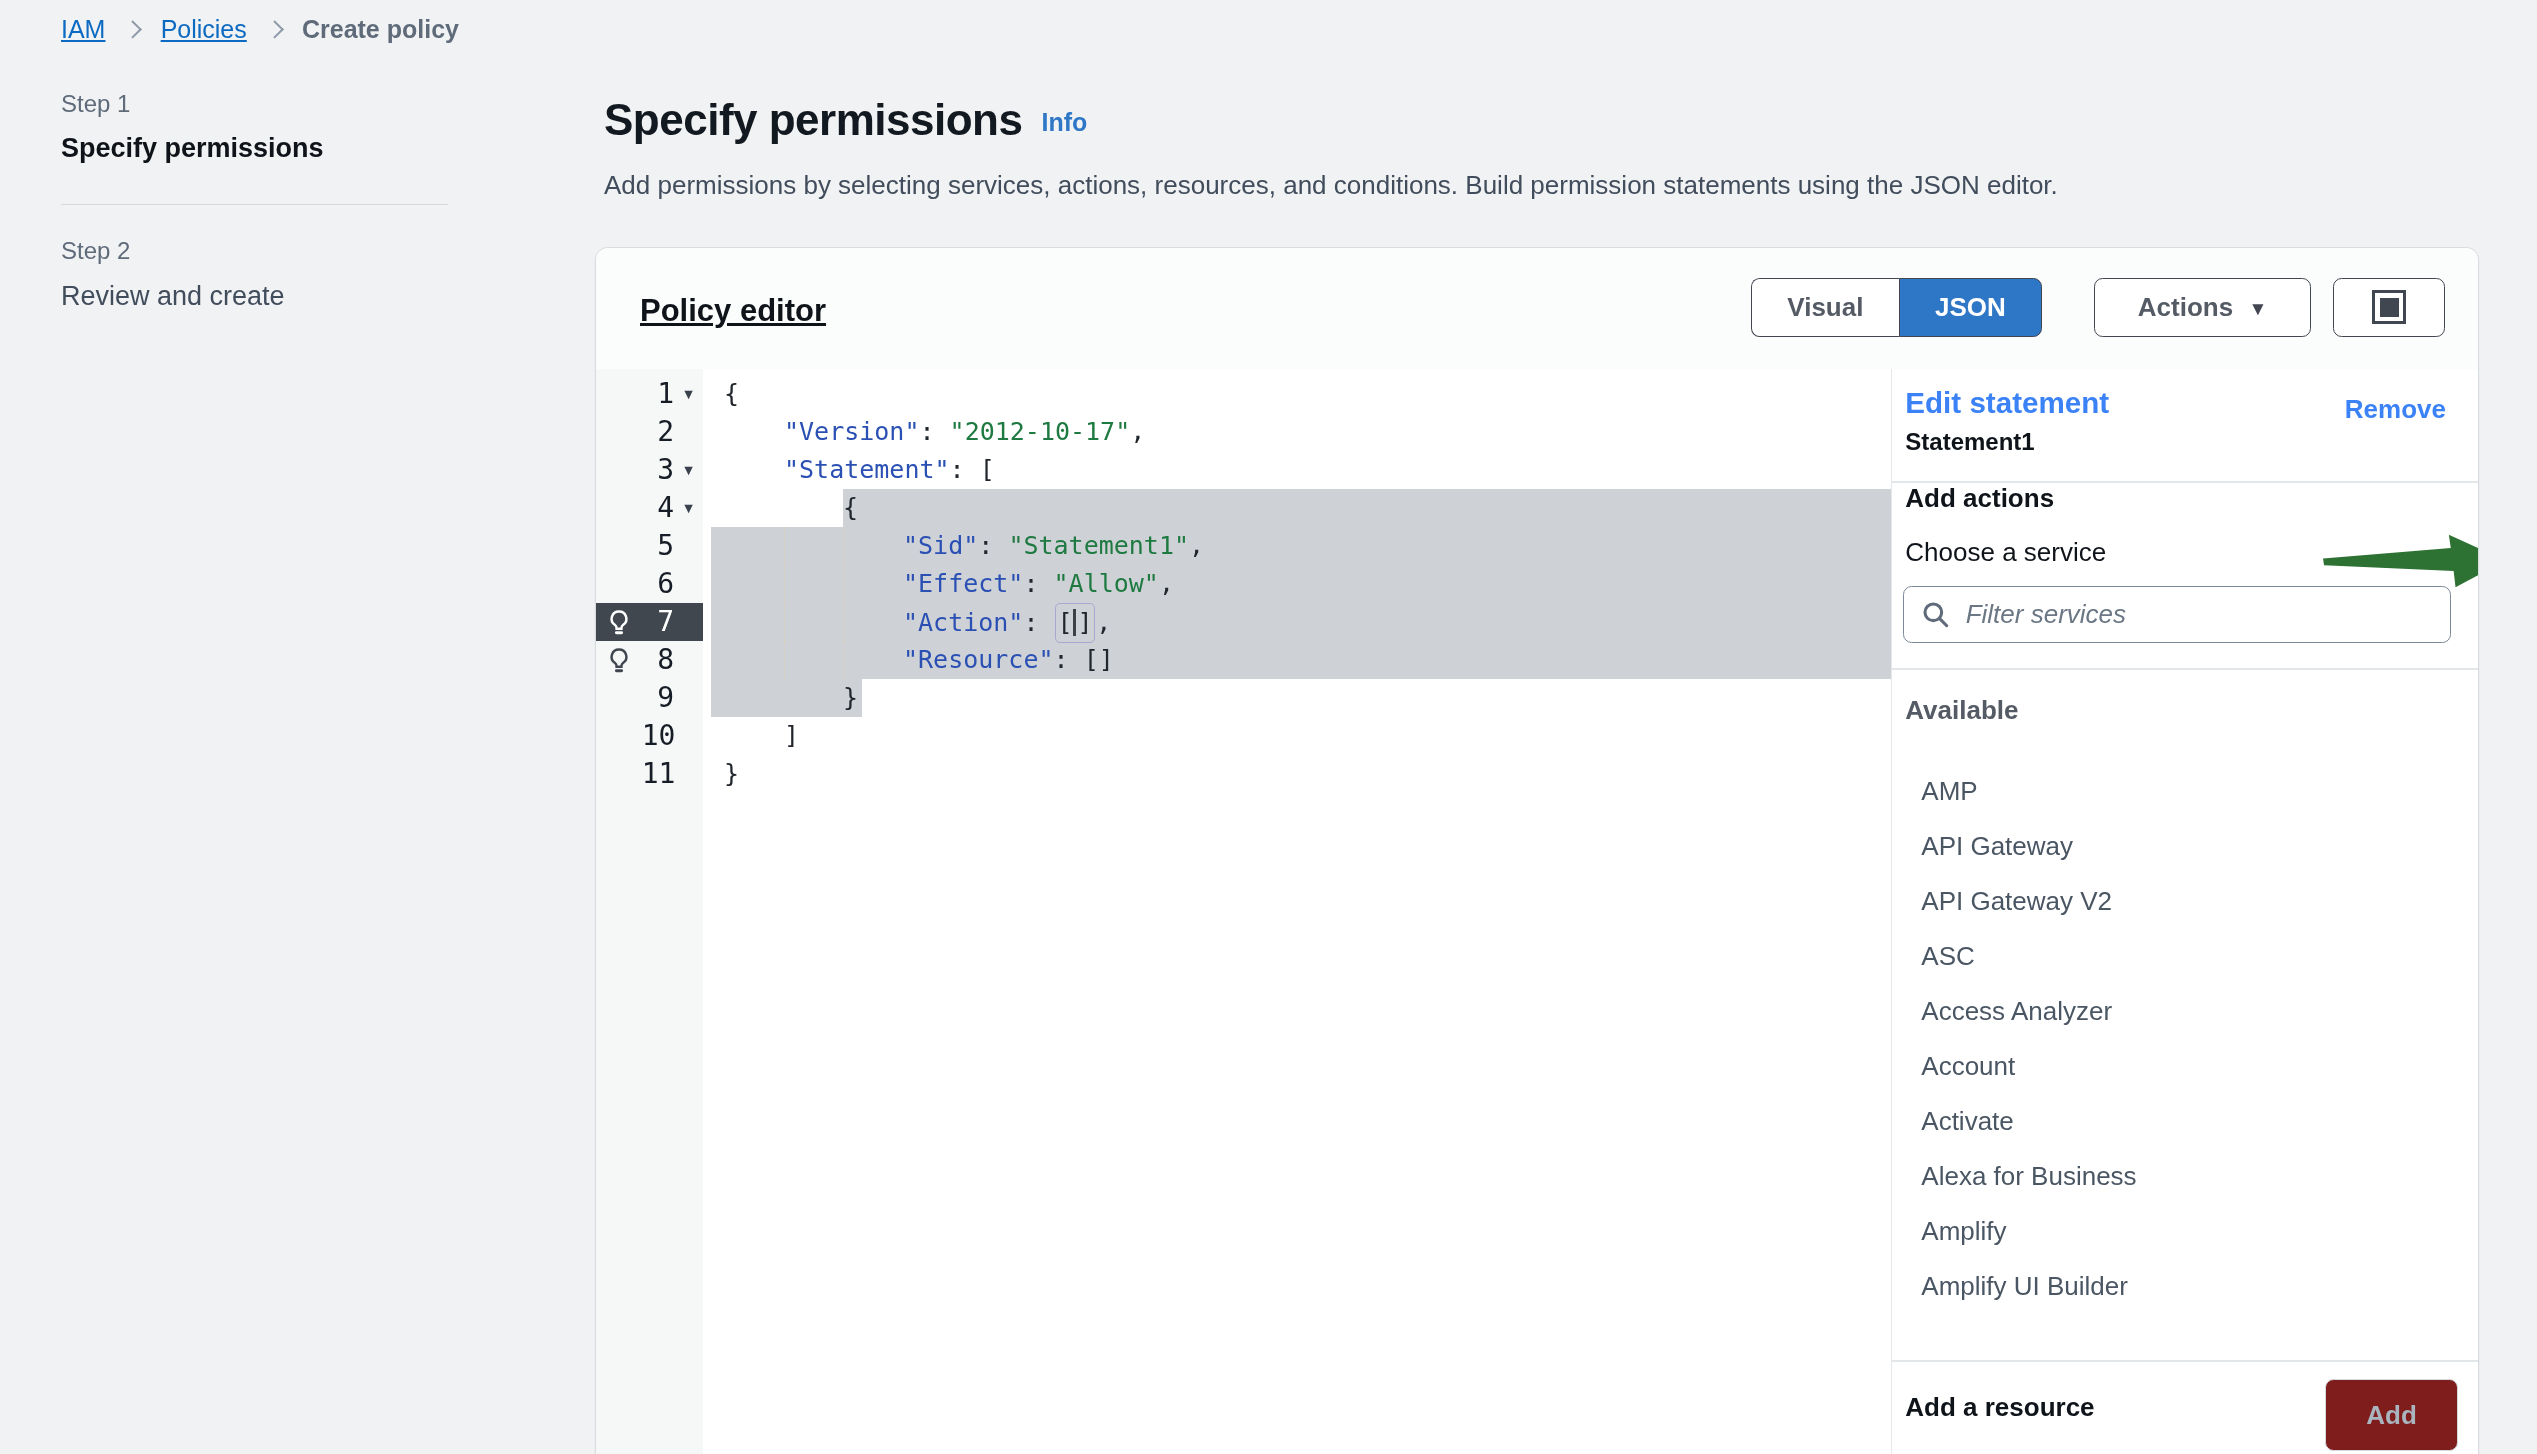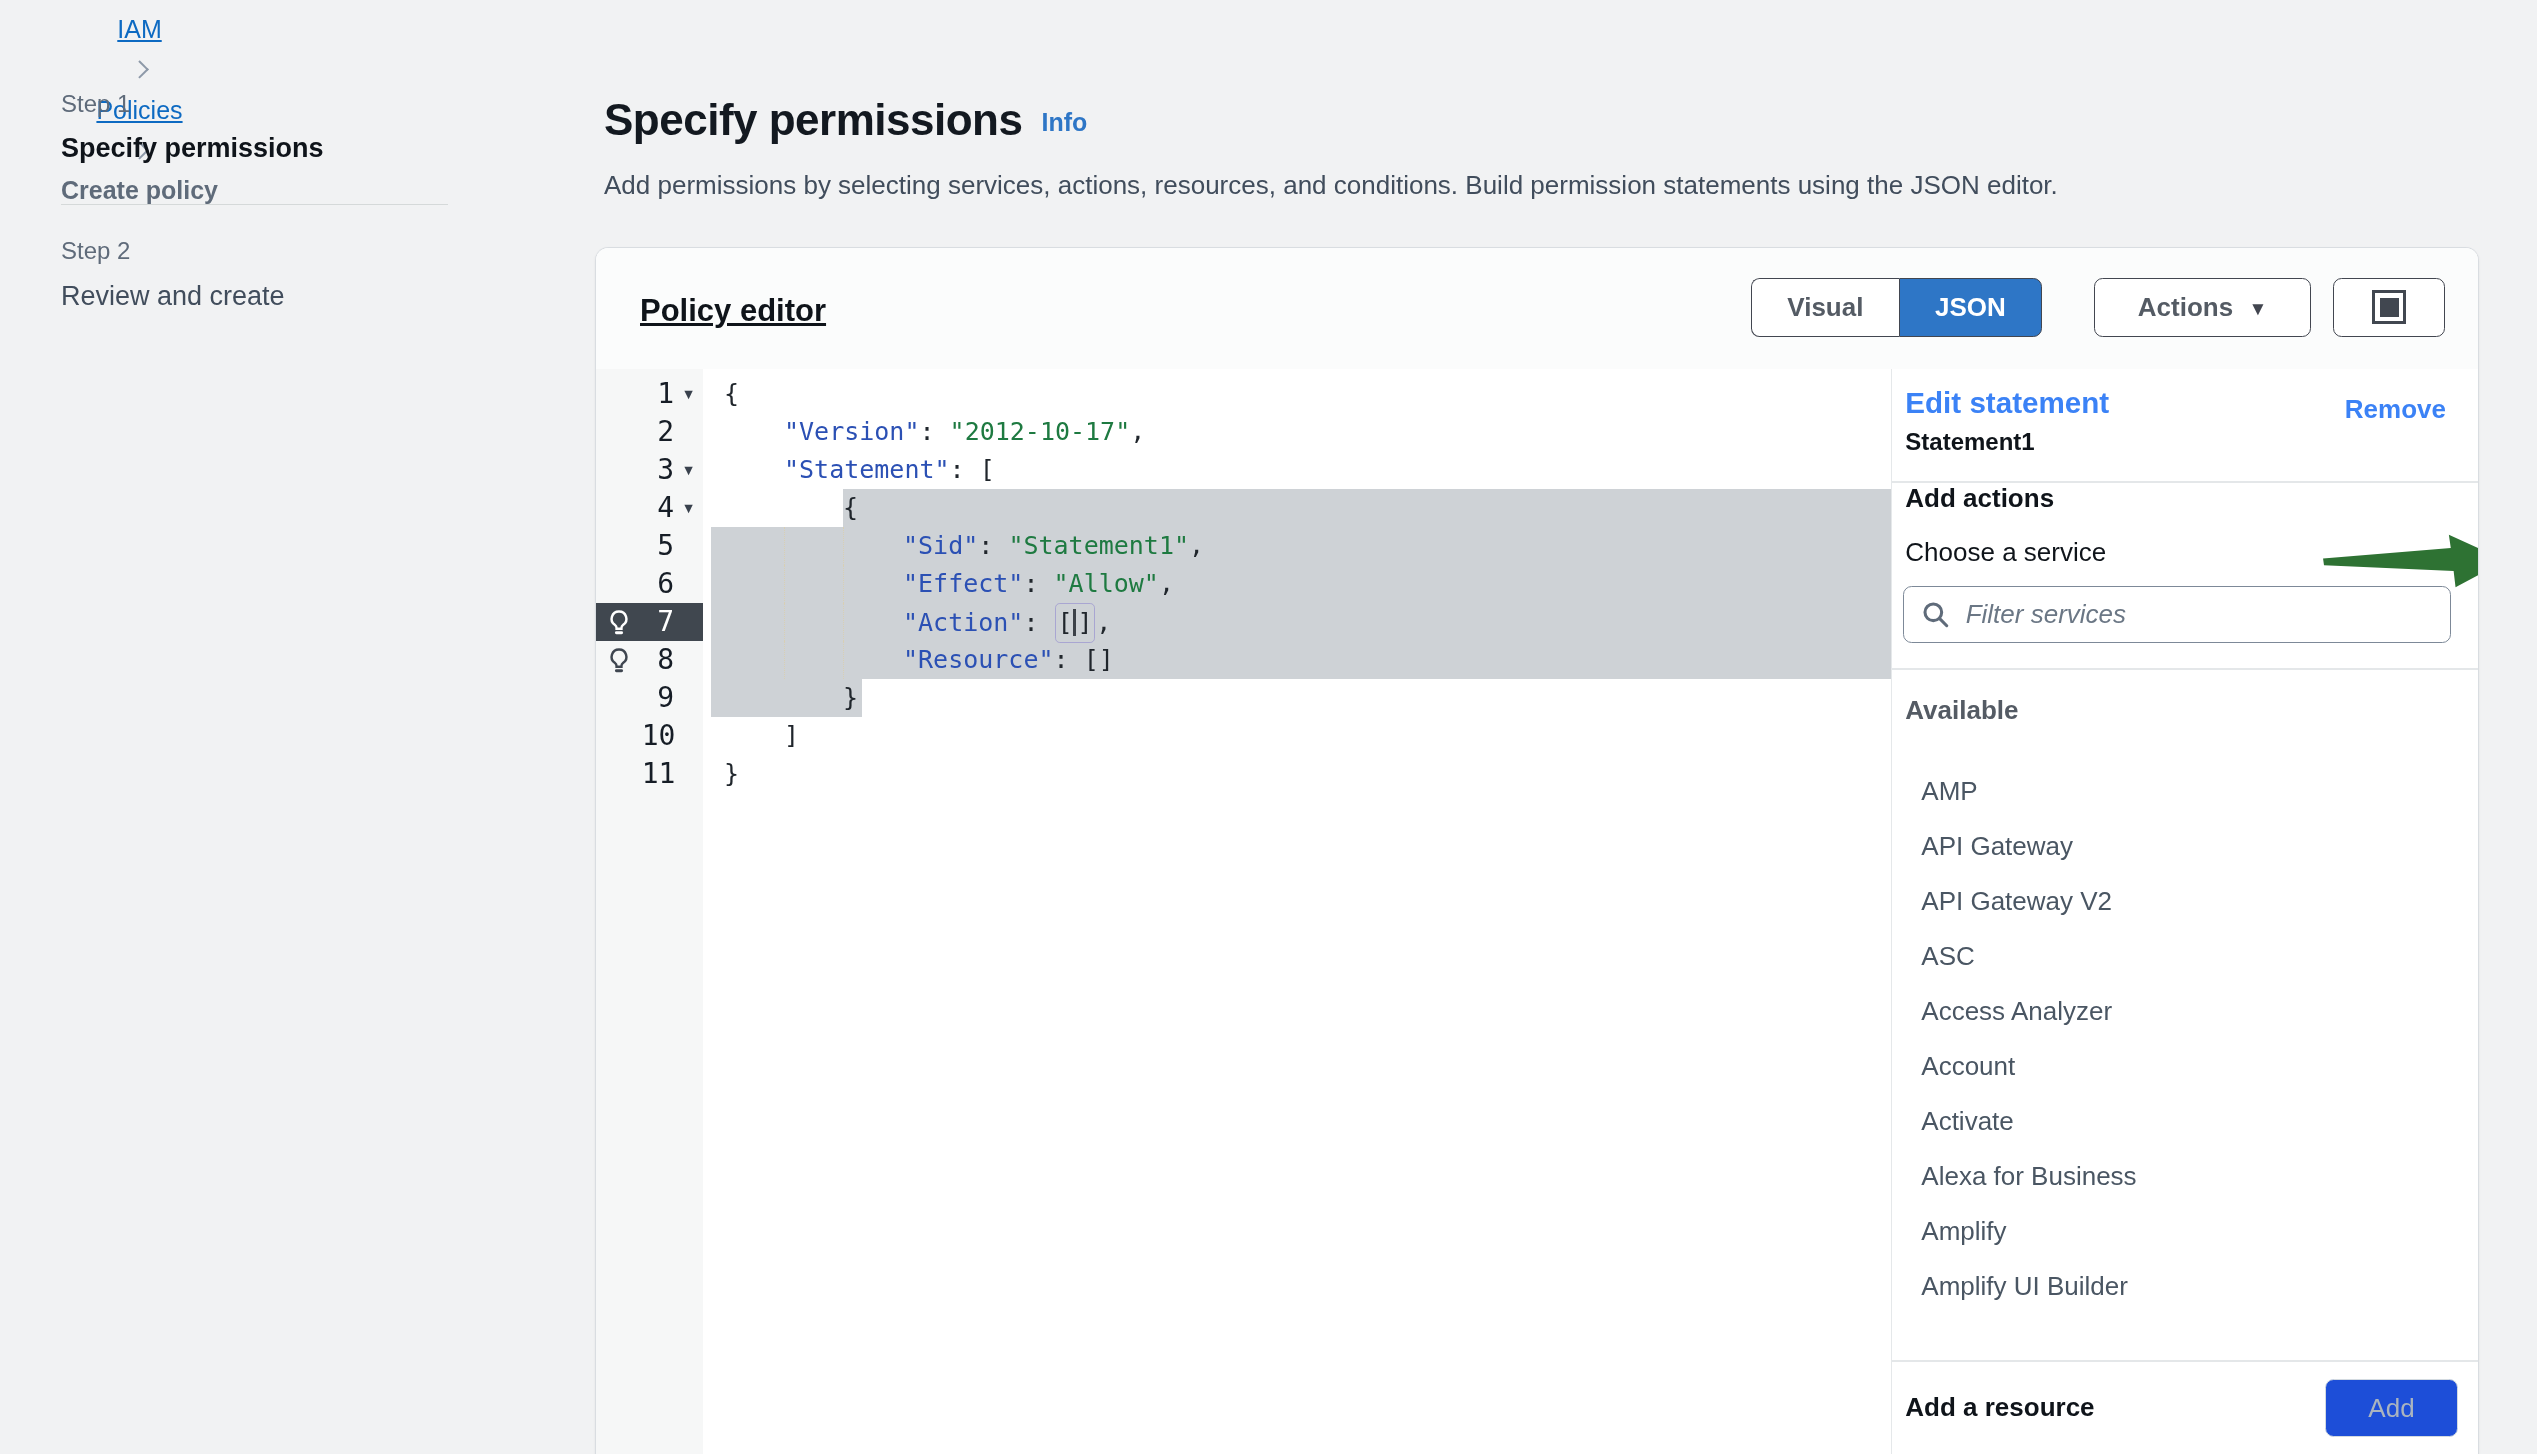--- a/index.html
+++ b/index.html
@@ -1,19 +1,19 @@
 <!DOCTYPE html>
 <html><head>
 <meta charset="utf-8">
 <style>
   html,body{margin:0;padding:0;background:#f1f2f3;font-family:"Liberation Sans",sans-serif;}
   #stage{position:relative;width:2538px;height:1455px;overflow:hidden;background:#f1f2f3;color:#0f141a;}
 
   
-  .crumbs{position:absolute;left:61px;top:15.3px;display:flex;align-items:center;gap:19px;font-size:25px;flex-direction:column;}
+  .crumbs{position:absolute;left:61px;top:15.3px;display:flex;align-items:center;gap:19px;font-size:25px;}
   .crumbs a{color:#0d6ac2;text-decoration:underline;font-weight:500;cursor:pointer;}
   .crumb-sep{width:11.4px;height:11.4px;border-top:2.9px solid #8d99a8;border-right:2.9px solid #8d99a8;transform:rotate(45deg);margin:0 1.9px;}
   .crumb-cur{color:#5f6b7a;font-weight:700;}
 
   
   .steps{position:absolute;left:61px;top:90px;width:387px;}
   .step-label{font-size:24px;color:#5f6b7a;margin:0 0 15.3px 0;}
   .step-title-active{font-size:27px;font-weight:700;color:#0f141a;margin:0 0 40px 0;}
   .steps hr{border:none;border-top:1.9px solid #d5d9d9;margin:0 0 32px 0;}
   .step-title{font-size:27px;color:#414d5c;margin:0;}
@@ -77,22 +77,22 @@
   .p-addactions{position:absolute;left:13.3px;top:114px;font-size:26px;font-weight:700;color:#0f141a;}
   .p-choose{position:absolute;left:13.3px;top:168px;font-size:26px;color:#0f141a;}
   .p-search{box-sizing:border-box;position:absolute;left:11.4px;right:27px;top:217px;height:57px;border:1.9px solid #7d8998;
             border-radius:8.6px;background:#fff;display:flex;align-items:center;padding:12px 17px;gap:13.3px;}
   .p-search input{border:none;outline:none;flex:1;font-size:26px;font-style:italic;color:#3d4754;background:transparent;font-family:"Liberation Sans",sans-serif;}
   .p-search input::placeholder{color:#6b7785;font-style:italic;}
   .p-available{position:absolute;left:13.3px;top:326px;font-size:26px;font-weight:700;color:#545b64;}
   .svc-list{position:absolute;left:13.3px;right:19px;top:379px;margin:16px;padding:0;list-style:none;}
   .svc-list li{height:55px;display:flex;align-items:center;font-size:26px;color:#4a5663;cursor:pointer;}
   .p-addresource{position:absolute;left:13.3px;top:1009px;height:59px;display:flex;align-items:center;font-size:26px;font-weight:700;color:#0f141a;}
-  .btn-add{box-sizing:border-box;position:absolute;right:20px;top:1010px;width:133px;height:58px;border:1.9px solid #d3dae0;
-           border-radius:8.6px;background:#1d4ed8;color:#aab4bf;font-size:26px;font-weight:400;
+  .btn-add{box-sizing:border-box;position:absolute;right:20px;top:1010px;width:133px;height:72px;border:1.9px solid #d3dae0;
+           border-radius:8.6px;background:#7f1d1d;color:#aab4bf;font-size:26px;font-weight:700;
            display:flex;align-items:center;justify-content:center;}
 </style>
 </head>
 <body>
 
 <div id="stage">
 
   <nav class="crumbs">
     <a>IAM</a>
     <span class="crumb-sep"></span>

